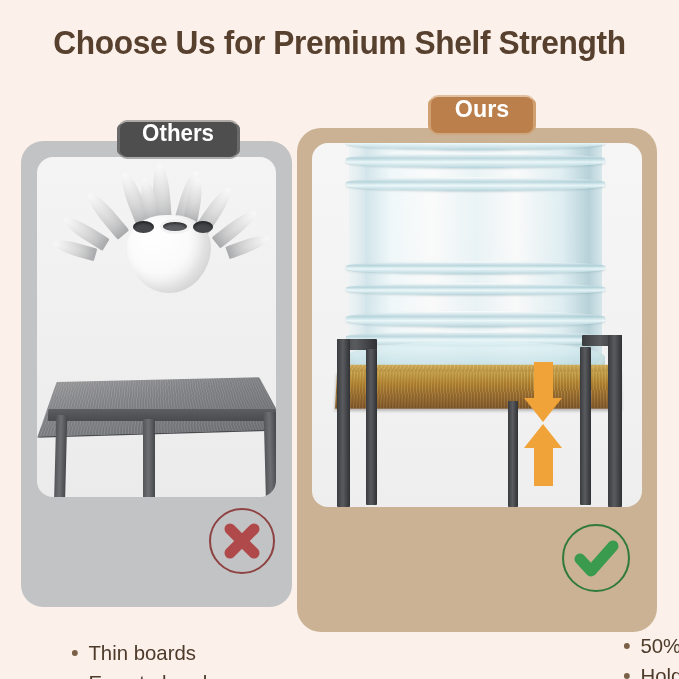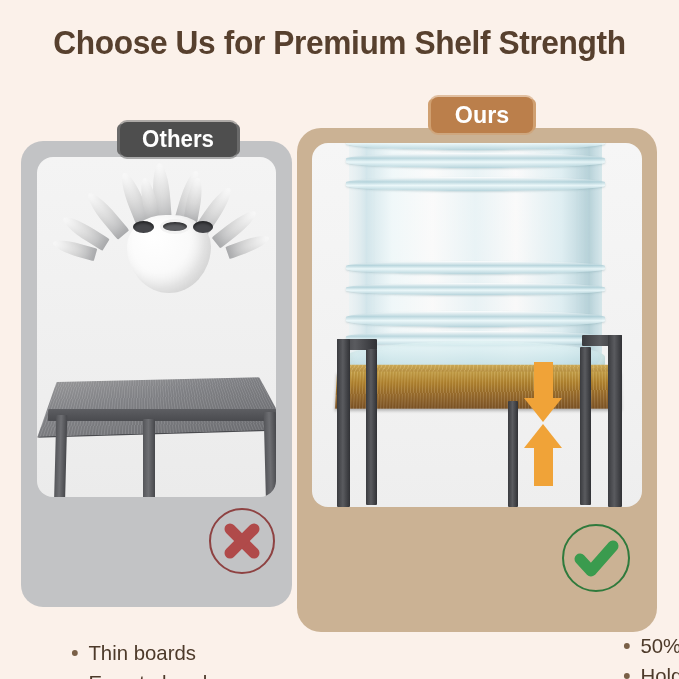--- a/index.html
+++ b/index.html
@@ -77,21 +77,21 @@
 
   
   .badge {
     position: absolute;
     z-index: 30;
     color: #ffffff;
     font-weight: bold;
     text-align: center;
     line-height: 1;
     display: flex;
-    align-items: center;
+    align-items: flex-start;
     justify-content: center;
   }
   .badge-others {
     left: 120px;
     top: 122px;
     width: 117px;
     height: 35px;
     background: #4e4e4e;
     font-size: 23px;
     border-radius: 7px;

